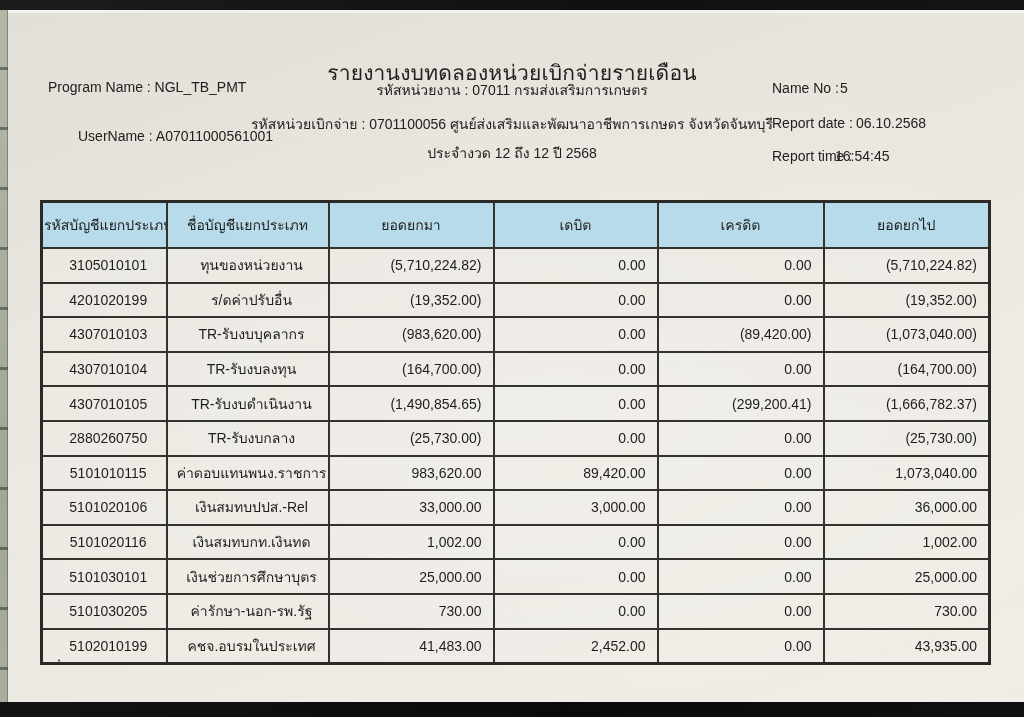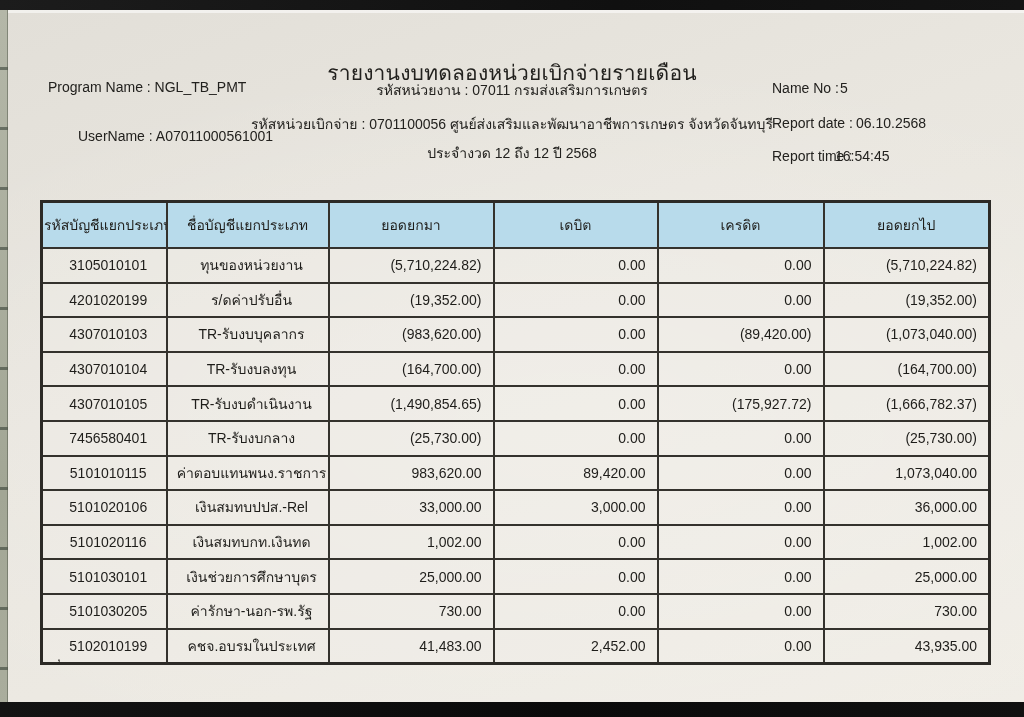--- a/index.html
+++ b/index.html
@@ -204,25 +204,25 @@
             <td class="cell-num">(164,700.00)</td>
             <td class="cell-num">0.00</td>
             <td class="cell-num">0.00</td>
             <td class="cell-num">(164,700.00)</td>
           </tr>
           <tr>
             <td class="cell-left">4307010105</td>
             <td class="cell-left">TR-รับงบดำเนินงาน</td>
             <td class="cell-num">(1,490,854.65)</td>
             <td class="cell-num">0.00</td>
-            <td class="cell-num">(175,927.72)</td>
+            <td class="cell-num">(299,200.41)</td>
             <td class="cell-num">(1,666,782.37)</td>
           </tr>
           <tr>
-            <td class="cell-left">7456580401</td>
+            <td class="cell-left">2880260750</td>
             <td class="cell-left">TR-รับงบกลาง</td>
             <td class="cell-num">(25,730.00)</td>
             <td class="cell-num">0.00</td>
             <td class="cell-num">0.00</td>
             <td class="cell-num">(25,730.00)</td>
           </tr>
           <tr>
             <td class="cell-left">5101010115</td>
             <td class="cell-left">ค่าตอบแทนพนง.ราชการ</td>
             <td class="cell-num">983,620.00</td>

